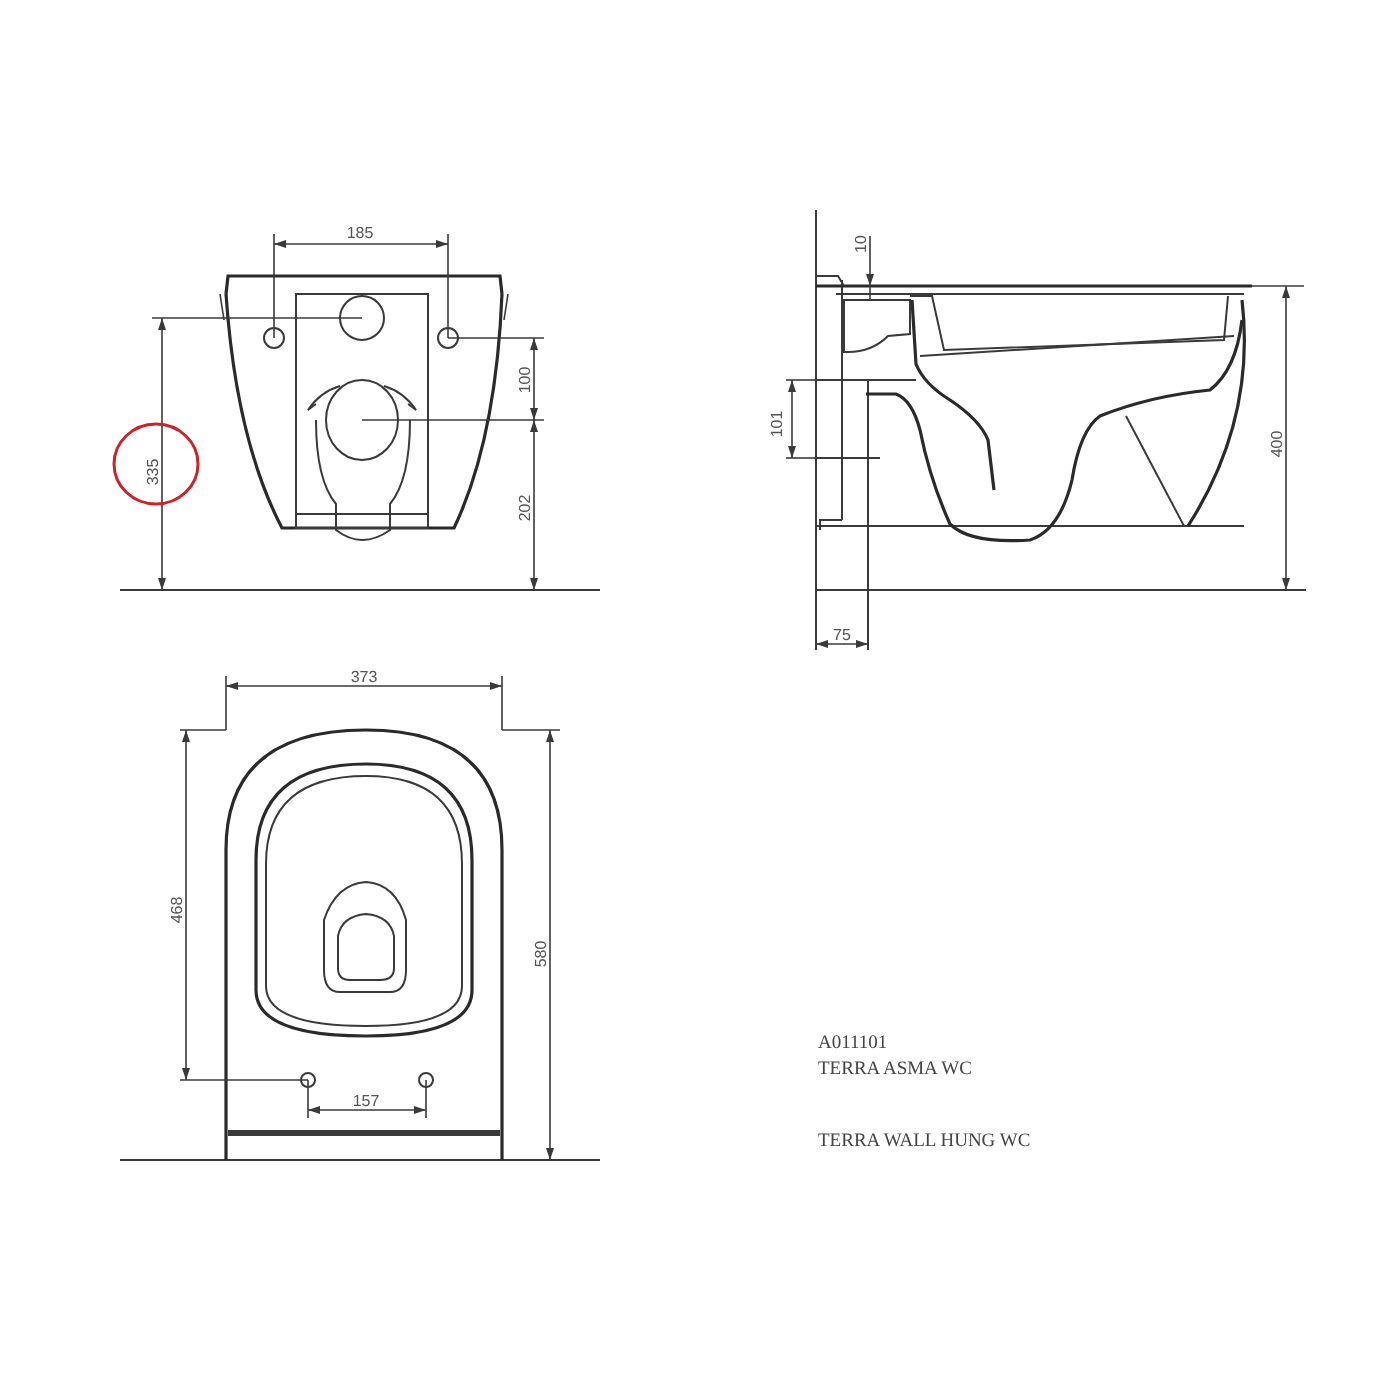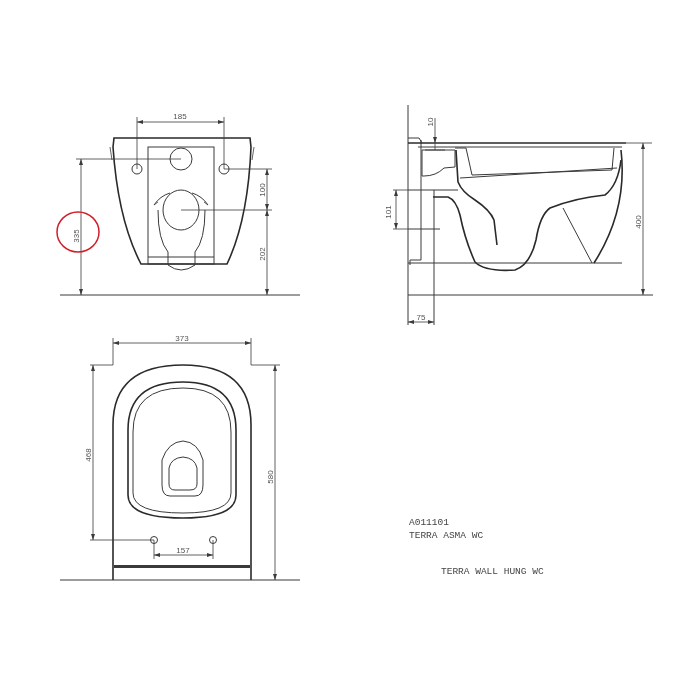--- a/index.html
+++ b/index.html
@@ -2,21 +2,21 @@
 <html><head>
   <meta charset="utf-8">
   <style>
     html, body { margin: 0; padding: 0; background: #ffffff; }
     body { width: 700px; height: 700px; position: relative; overflow: hidden; font-family: "Liberation Sans", sans-serif; }
     svg { position: absolute; left: 0; top: 0; }
     .ln { stroke: #3a3a3a; stroke-width: 1; fill: none; }
     .lt { stroke: #3a3a3a; stroke-width: 0.8; fill: none; }
     .thick { stroke: #2a2a2a; stroke-width: 1.6; fill: none; }
     .dim text, text.dim { font-family: "Liberation Sans", sans-serif; font-size: 8px; fill: #555555; }
-    .caption { position: absolute; left: 409px; font-family: Liberation Mono, monospace; font-size: 9.5px; color: #444444; white-space: nowrap; }
+    .caption { position: absolute; left: 409px; font-family: Liberation Serif, serif; font-size: 9.5px; color: #444444; white-space: nowrap; }
   </style>
 </head>
 <body>
 
 <svg width="700" height="700" viewBox="0 0 700 700">
 
   <g>
 
     <line class="ln" x1="60" y1="295" x2="300" y2="295"></line>
 
@@ -146,13 +146,13 @@
     <line class="lt" x1="154" y1="540" x2="154" y2="559"></line>
     <line class="lt" x1="213" y1="540" x2="213" y2="559"></line>
     <line class="lt" x1="154" y1="555" x2="213" y2="555"></line>
     <path d="M154,555 l6,-2 v4 z M213,555 l-6,-2 v4 z" fill="#3a3a3a"></path>
     <text class="dim" x="183" y="553" text-anchor="middle">157</text>
   </g>
 </svg>
 
 <div class="caption" style="top:517px;">A011101</div>
 <div class="caption" style="top:530px;">TERRA ASMA WC</div>
-<div class="caption" style="top:566px;margin-left:32px;">TERRA WALL HUNG WC</div>
+<div class="caption" style="top:566px;">TERRA WALL HUNG WC</div>
 
 </body></html>

